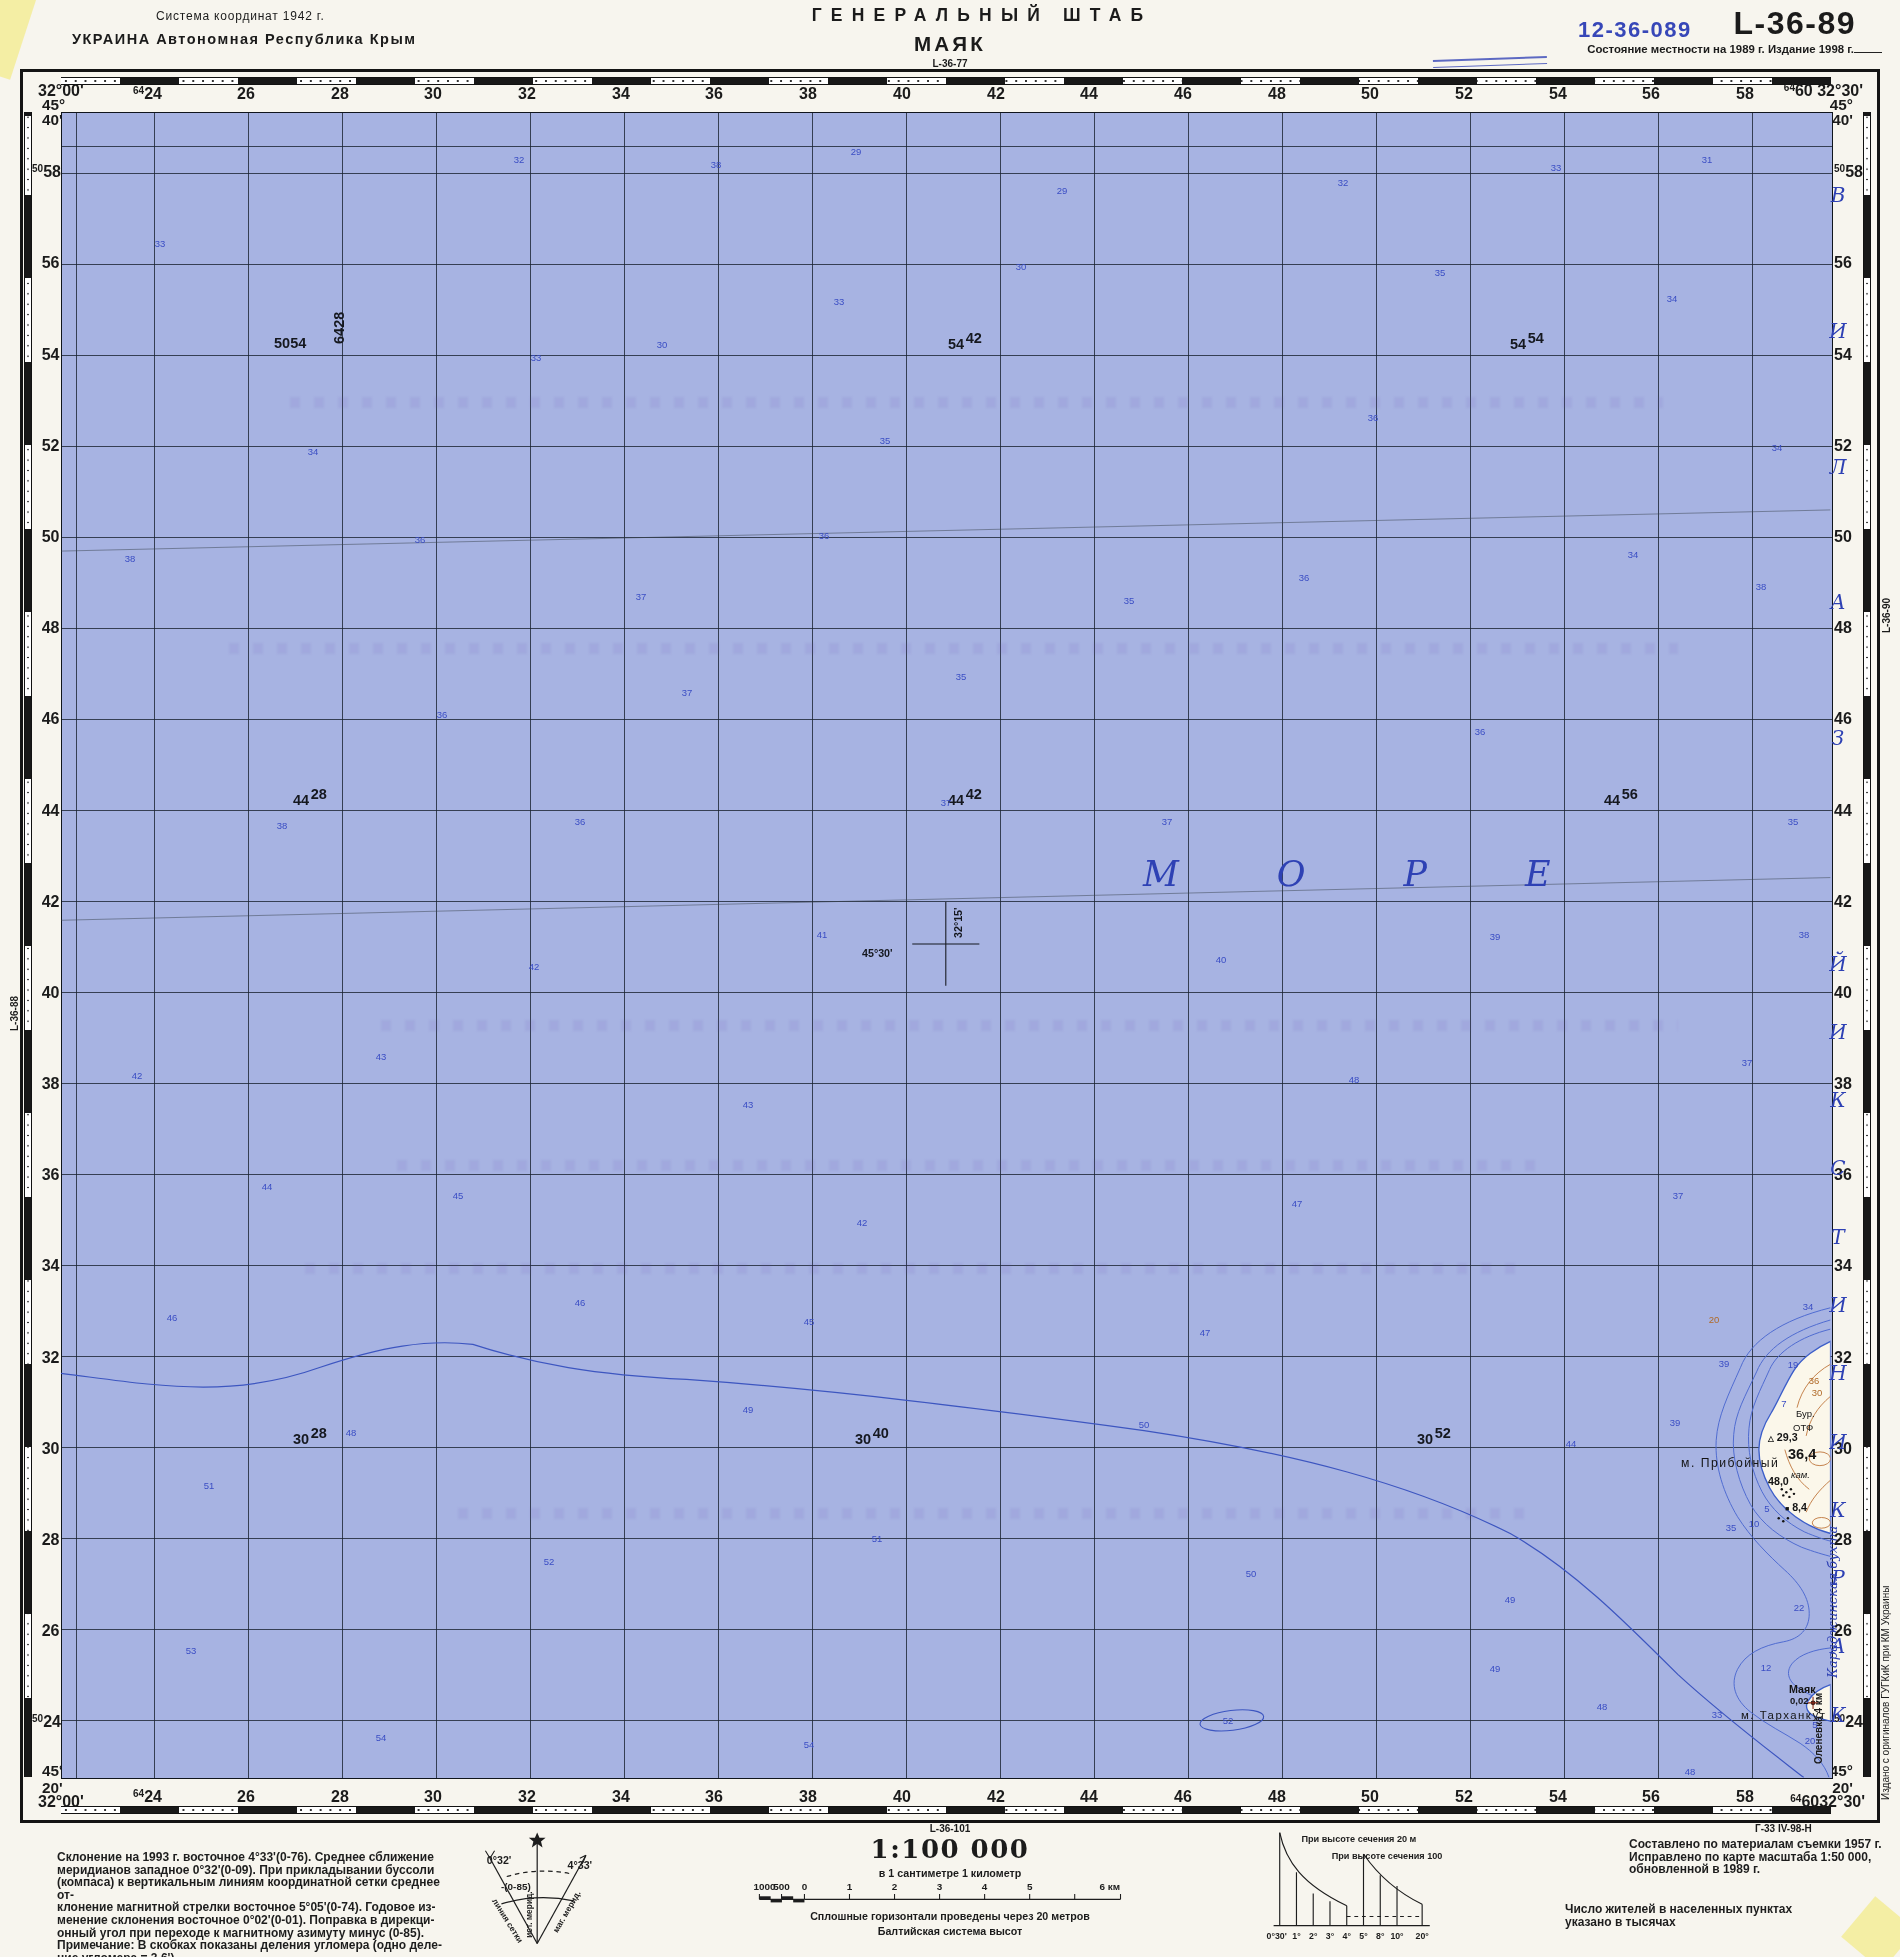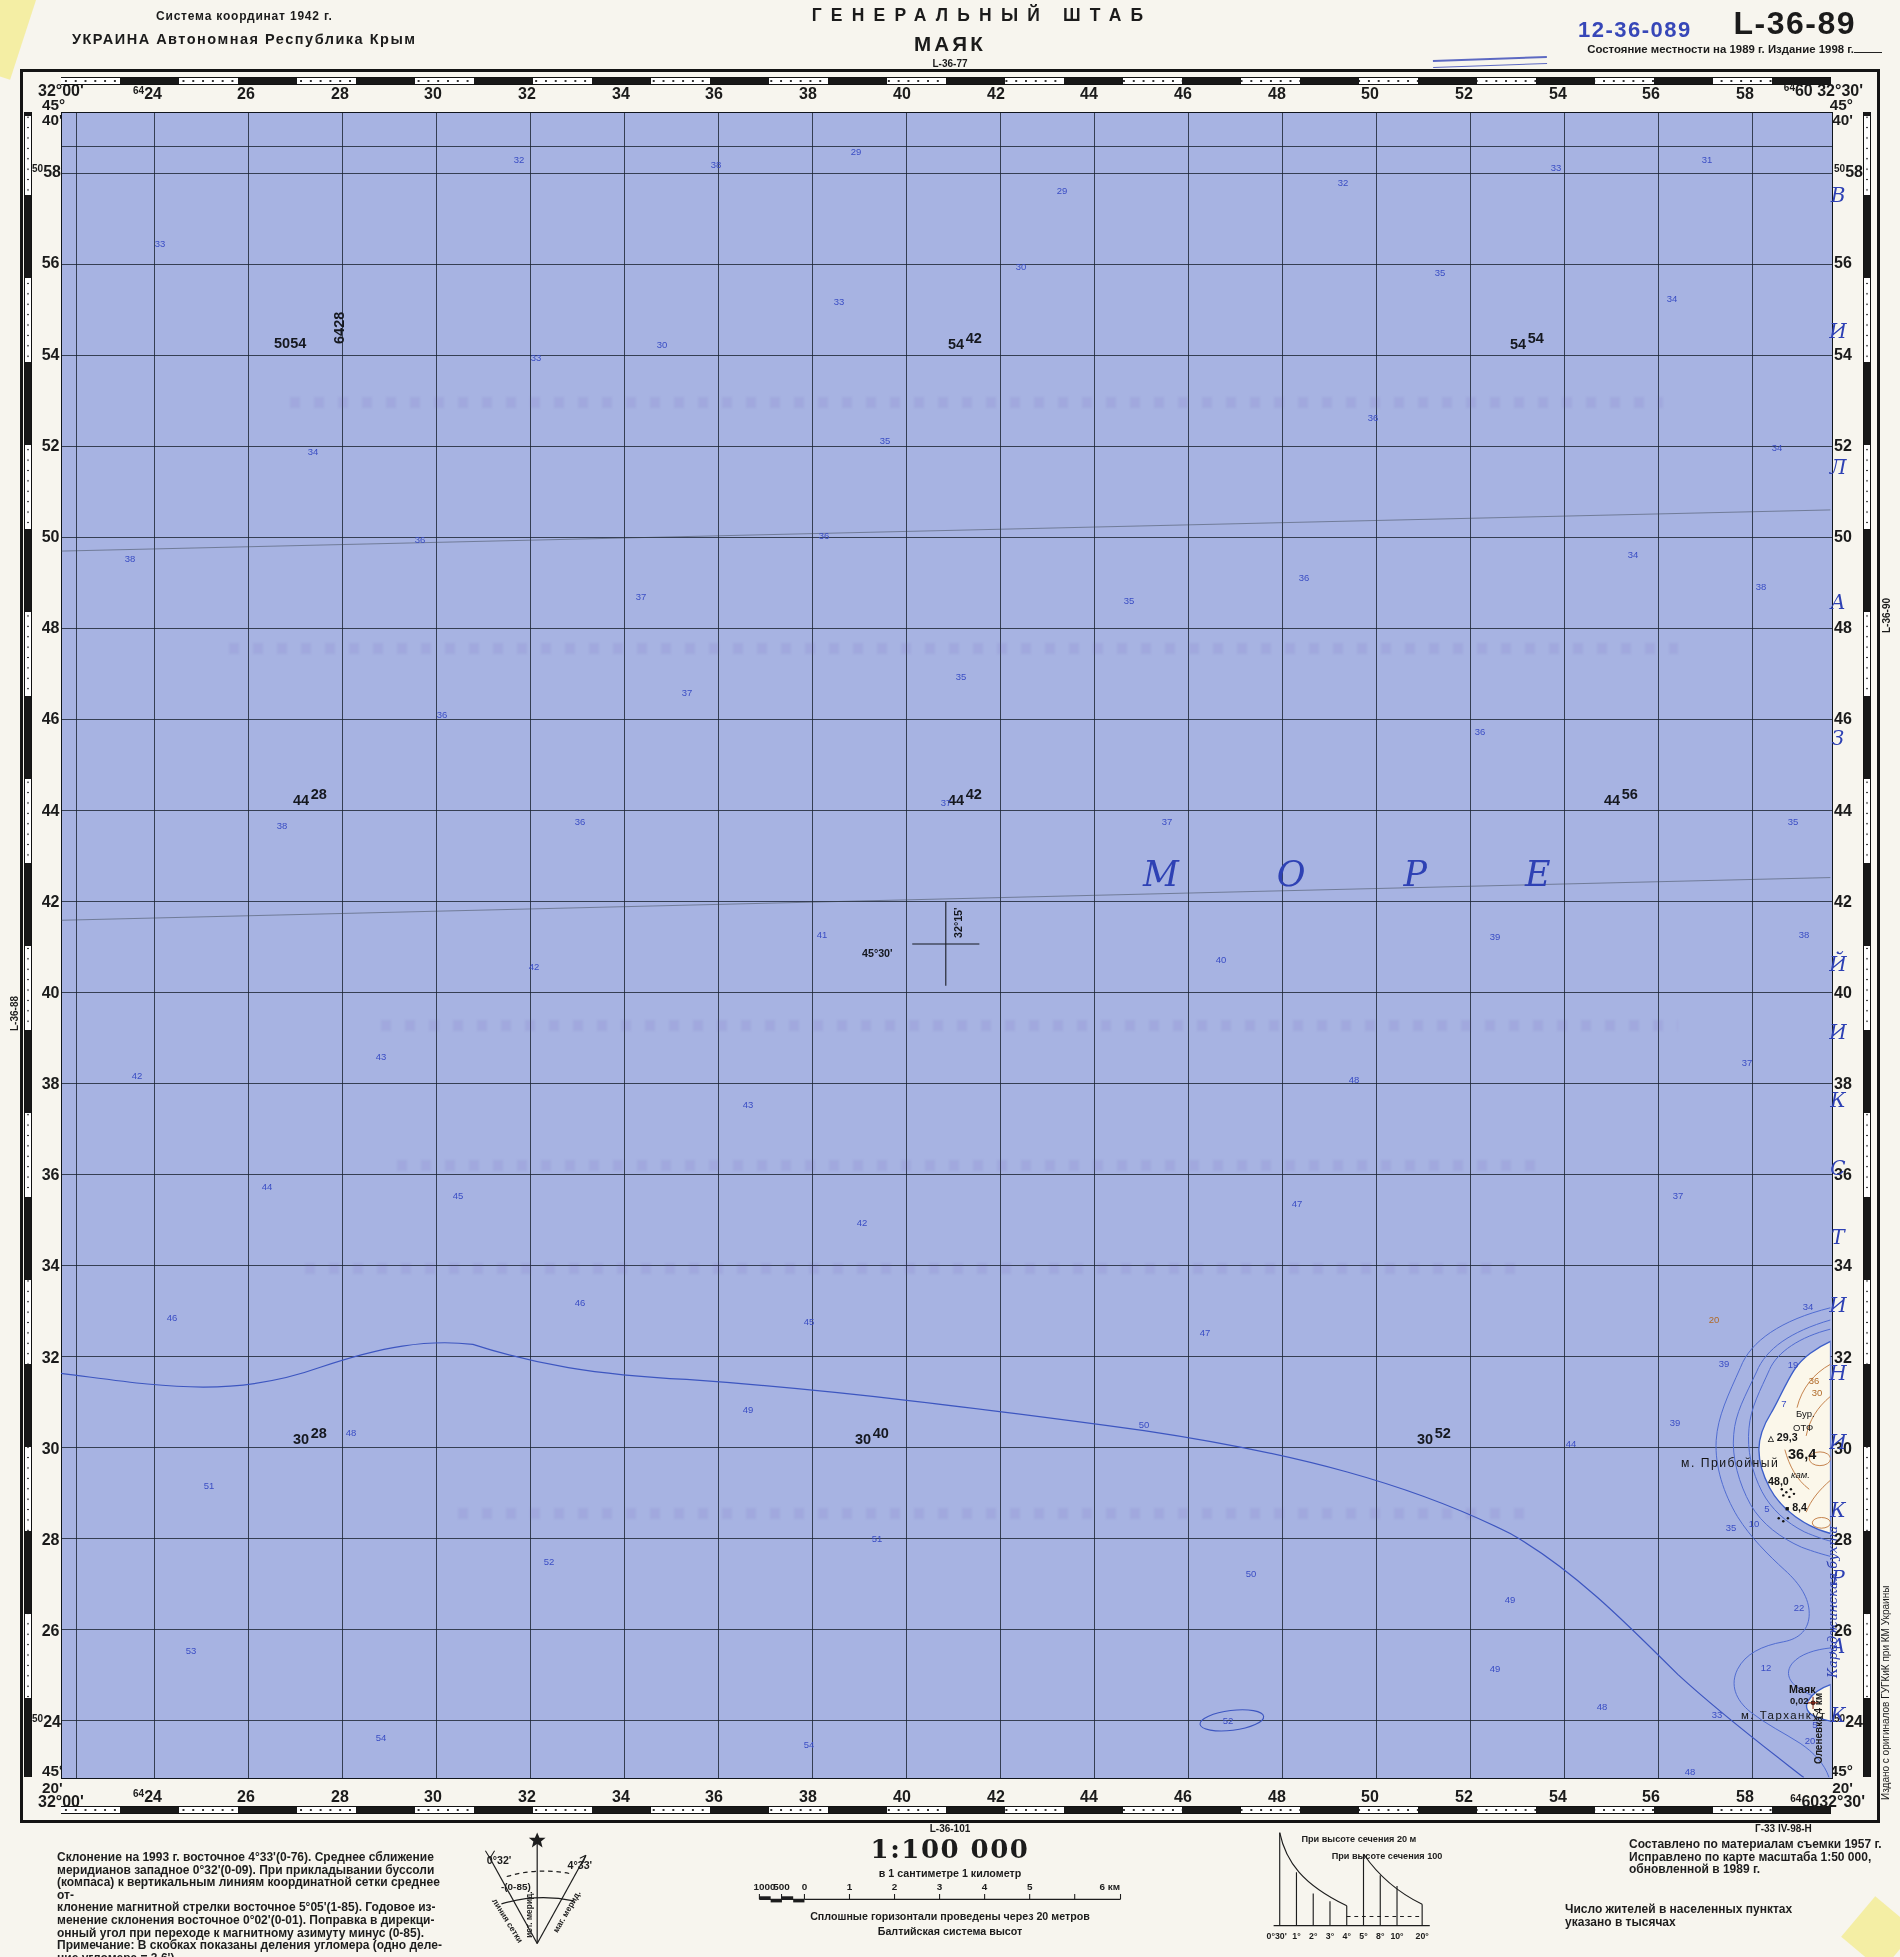--- a/index.html
+++ b/index.html
@@ -2,21 +2,21 @@
 <html style="font-size:12.2px"><head>
 <meta charset="utf-8">
 <style>
   html,body{margin:0;padding:0;background:#e8e6df;}
   .sheet{position:relative;width:1900px;height:1958px;background:#f7f5ee;overflow:hidden;
          font-family:"Liberation Sans",sans-serif;color:#1b1b1b;}
   .abs{position:absolute;}
   .lbl{position:absolute;white-space:nowrap;}
   .c{transform:translateX(-50%);}
   
-  .hdr1{font-size:12px;font-weight:bold;letter-spacing:0.8px;}
+  .hdr1{font-size:12px;font-weight:normal;letter-spacing:0.8px;}
   .hdr2{font-size:14.5px;font-weight:bold;letter-spacing:1.5px;}
   .staff{font-size:17.5px;font-weight:bold;letter-spacing:9.2px;}
   .mapname{font-size:20.6px;font-weight:bold;letter-spacing:3.1px;}
   .nomen-ua{font-size:22px;font-weight:bold;color:#3747b8;letter-spacing:1.5px;}
   .nomen{font-size:32px;font-weight:bold;letter-spacing:1.5px;}
   .statenote{font-size:11.4px;font-weight:bold;}
   .adj{font-size:10px;font-weight:bold;}
   .rot{transform:rotate(-90deg);transform-origin:left top;}
   
   .outer-frame{left:20px;top:69px;width:1854px;height:1748px;border:3.8px solid #141414;}
@@ -190,21 +190,21 @@
   <div class="cape" style="left:1741px;top:1709px;font-size:11.4px;">м. Тарханкут</div>
   <div class="lbl rot bay-lbl" style="left:1825px;top:1678px;">Караджинская бухта</div>
   <div class="lbl rot" style="left:1813px;top:1764px;font-size:10px;font-weight:bold;">Оленевка 4 км</div>
   <div class="land-h" style="left:1789px;top:1683px;">Маяк</div>
   <div class="land-h" style="left:1790px;top:1695px;font-size:9.5px;">0,02</div>
 
   <div class="abs foot-text" id="declText" style="left:57px;top:1851px;width:397px;">
       <div>Склонение на 1993 г. восточное 4°33'(0-76).  Среднее сближение</div>
       <div>меридианов западное 0°32'(0-09).  При прикладывании буссоли</div>
       <div>(компаса) к вертикальным линиям координатной сетки среднее от-</div>
-      <div>клонение магнитной стрелки восточное 5°05'(1-85).  Годовое из-</div>
+      <div>клонение магнитной стрелки восточное 5°05'(0-74).  Годовое из-</div>
       <div>менение склонения восточное 0°02'(0-01).  Поправка в дирекци-</div>
       <div>онный угол при переходе к магнитному азимуту минус (0-85).</div>
       <div>Примечание: В скобках показаны деления угломера (одно деле-</div>
       <div>ние угломера = 3,6').</div>
     </div>
 
   <svg class="abs" style="left:423px;top:1829px;" width="236" height="124" viewBox="0 0 310 162">
     <g stroke="#1d1d1d" stroke-width="1.6" fill="none">
       <path d="M150,150 L150,16"></path>
       <path d="M150,150 L88,38"></path>

